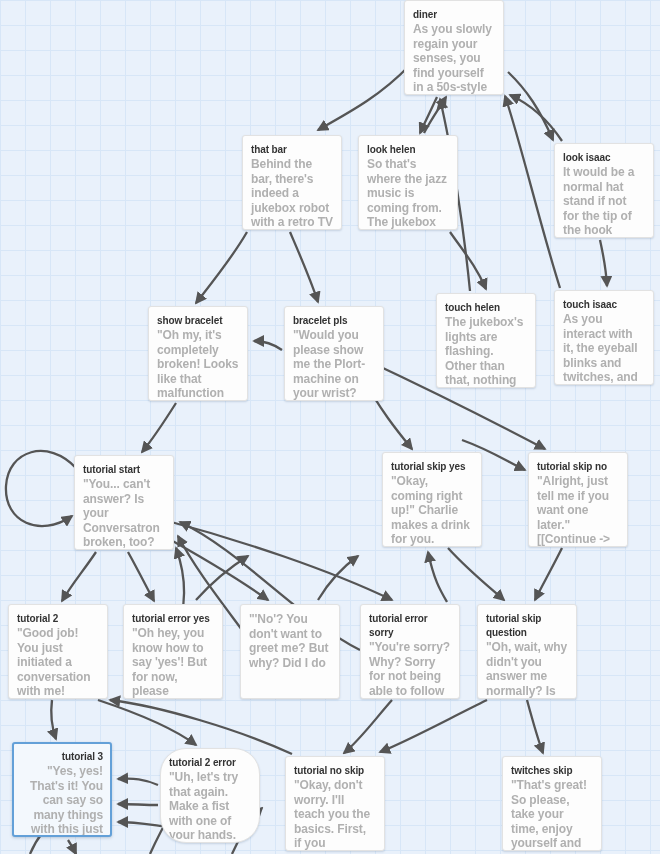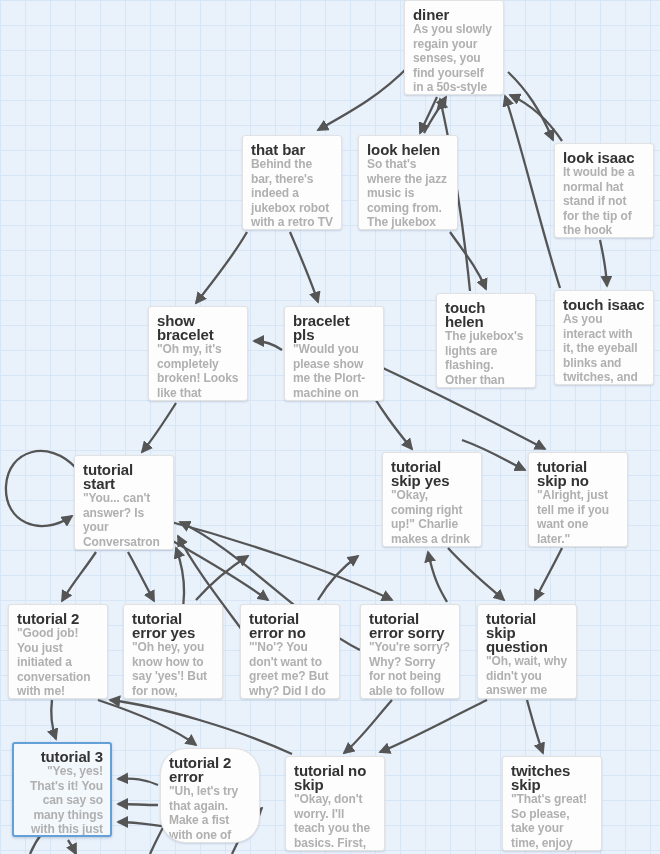--- a/index.html
+++ b/index.html
@@ -48,21 +48,21 @@
     cursor: pointer;
   }
   .node.selected {
     background: #f3f8fd;
     border: 2px solid #63a0d8;
     padding: 6px 7px 0 7px;
     box-shadow: 0 1px 3px rgba(40,70,110,0.25);
     text-align: right;
   }
   .node-title {
-    font-size: 15px;
+    font-size: 10px;
     font-weight: bold;
     color: #333333;
     line-height: 14px;
     letter-spacing: -0.1px;
     margin-bottom: 0px;
   }
   .node-excerpt {
     font-size: 12px;
     color: #b0b0b0;
     line-height: 14.6px;
@@ -220,21 +220,20 @@
     <div class="node-title">tutorial 2</div>
     <div class="node-excerpt">"Good job! You just initiated a conversation with me! That's great! Except...</div>
   </div>
 
   <div class="node" style="left:123px; top:604px;">
     <div class="node-title">tutorial error yes</div>
     <div class="node-excerpt">"Oh hey, you know how to say 'yes'! But for now, please</div>
   </div>
 
   <div class="node" style="left:240px; top:604px;">
-    <div class="node-title">tutorial error no</div>
     <div class="node-excerpt">"'No'? You don't want to greet me? But why? Did I do</div>
   </div>
 
   <div class="node" style="left:360px; top:604px;">
     <div class="node-title">tutorial error sorry</div>
     <div class="node-excerpt">"You're sorry? Why? Sorry for not being able to follow the</div>
   </div>
 
   <div class="node" style="left:477px; top:604px;">
     <div class="node-title">tutorial skip question</div>

